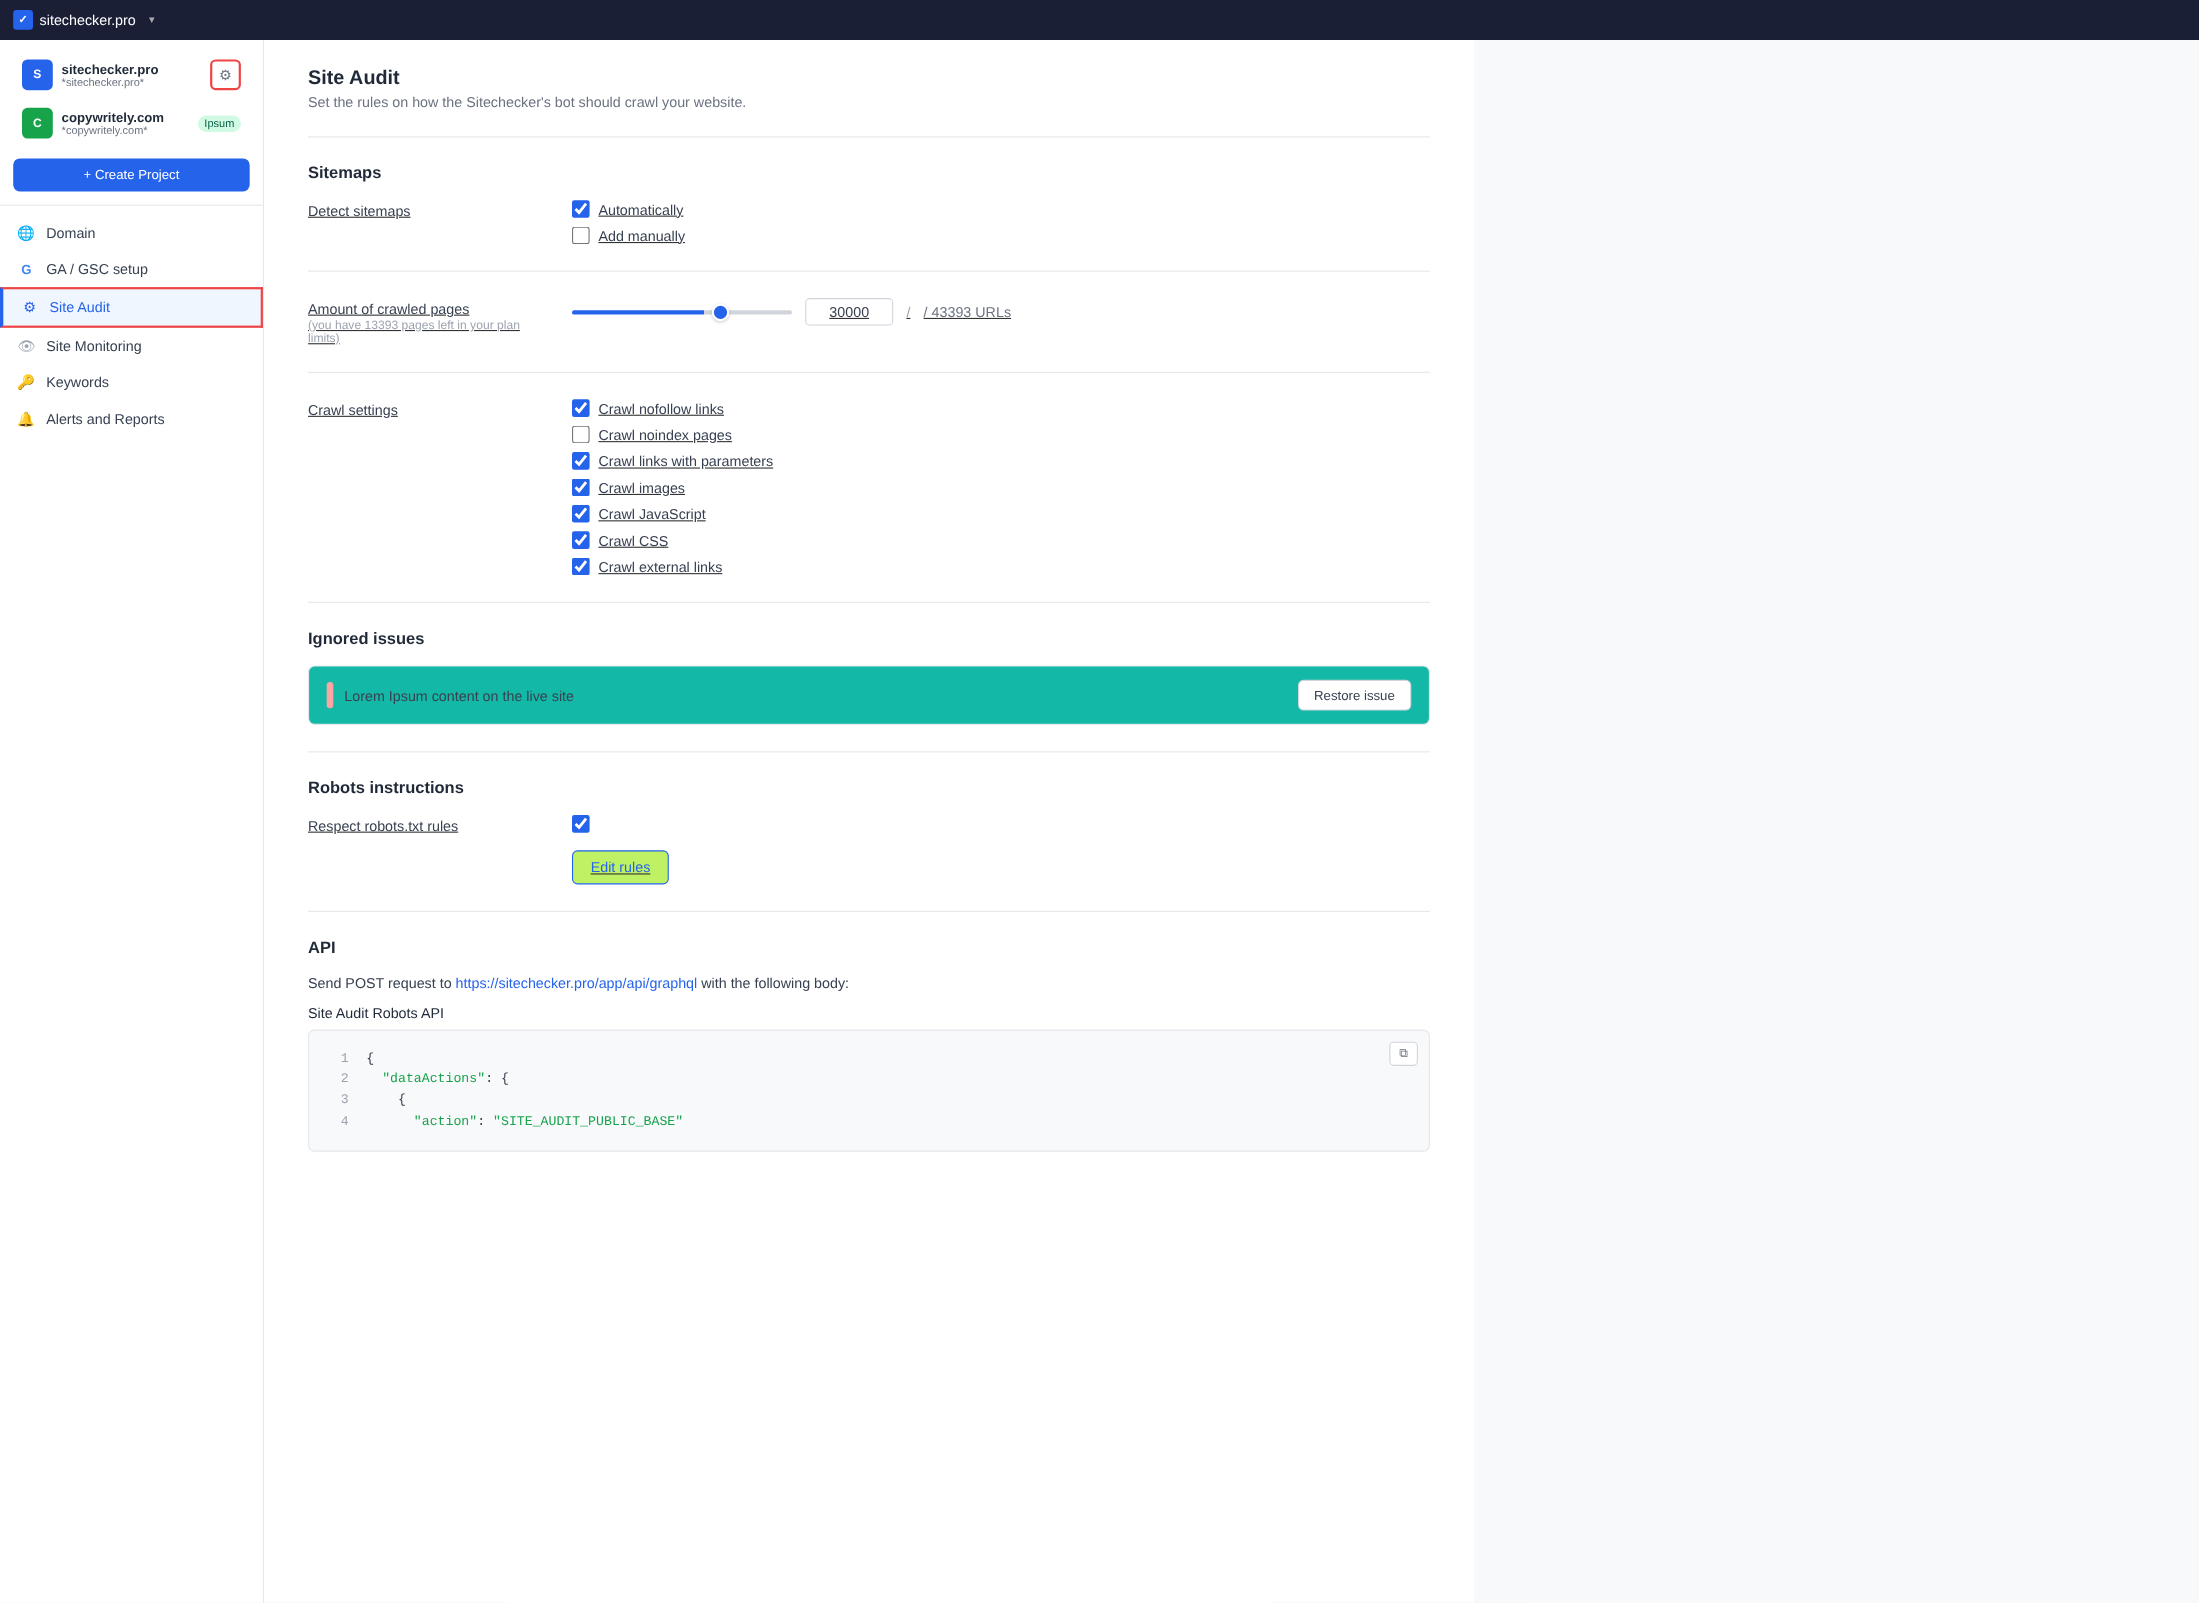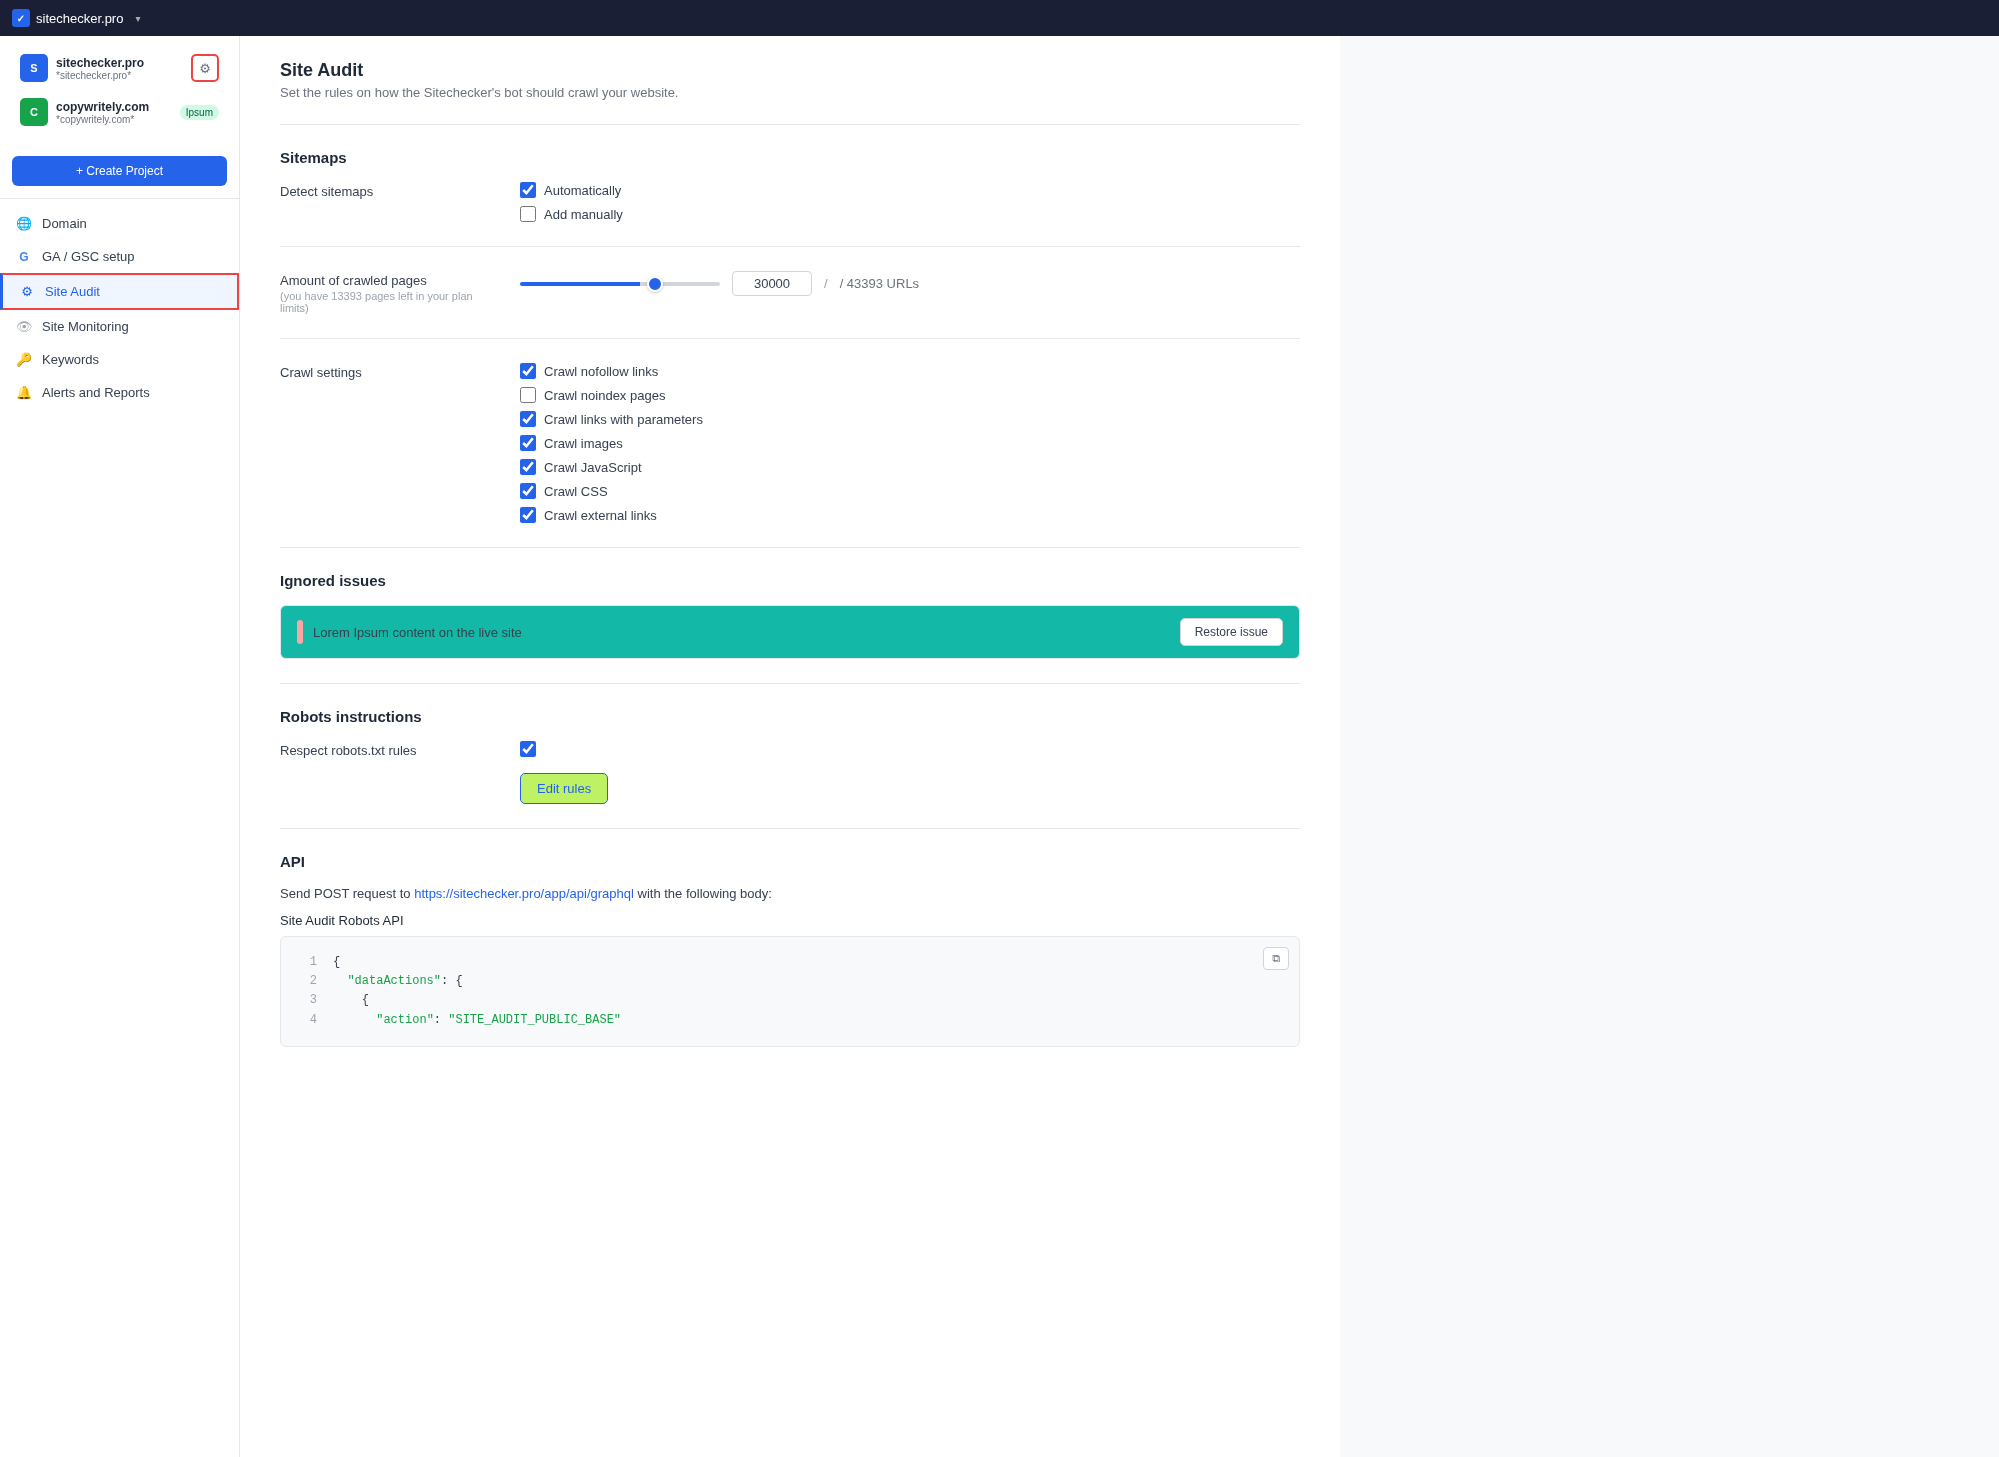--- a/index.html
+++ b/index.html
@@ -85,21 +85,21 @@
       border-radius: 5px;
       background: white;
       display: flex; align-items: center; justify-content: center;
       cursor: pointer;
       color: #6b7280;
       font-size: 13px;
       flex-shrink: 0;
     }
 
     .create-project-btn {
-      margin: 24px 12px 12px;
+      margin: 12px 12px 12px;
       background: #2563eb;
       color: white;
       border: none;
       border-radius: 6px;
       padding: 8px 12px;
       font-size: 12px;
       font-weight: 500;
       cursor: pointer;
       width: calc(100% - 24px);
       display: flex; align-items: center; justify-content: center;
@@ -161,20 +161,21 @@
       font-weight: 600;
       color: #1f2937;
       margin-bottom: 16px;
     }
 
     .form-row {
       display: flex;
       align-items: flex-start;
       margin-bottom: 16px;
       gap: 40px;
+      text-decoration: underline;
     }
 
     .form-label {
       width: 200px;
       font-size: 13px;
       font-weight: 500;
       color: #374151;
       padding-top: 2px;
       flex-shrink: 0;
     }

